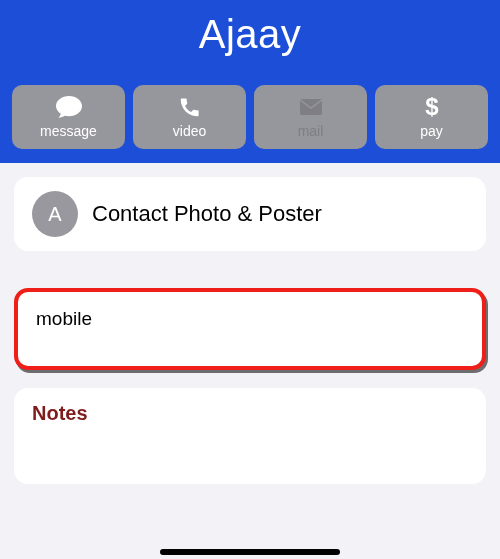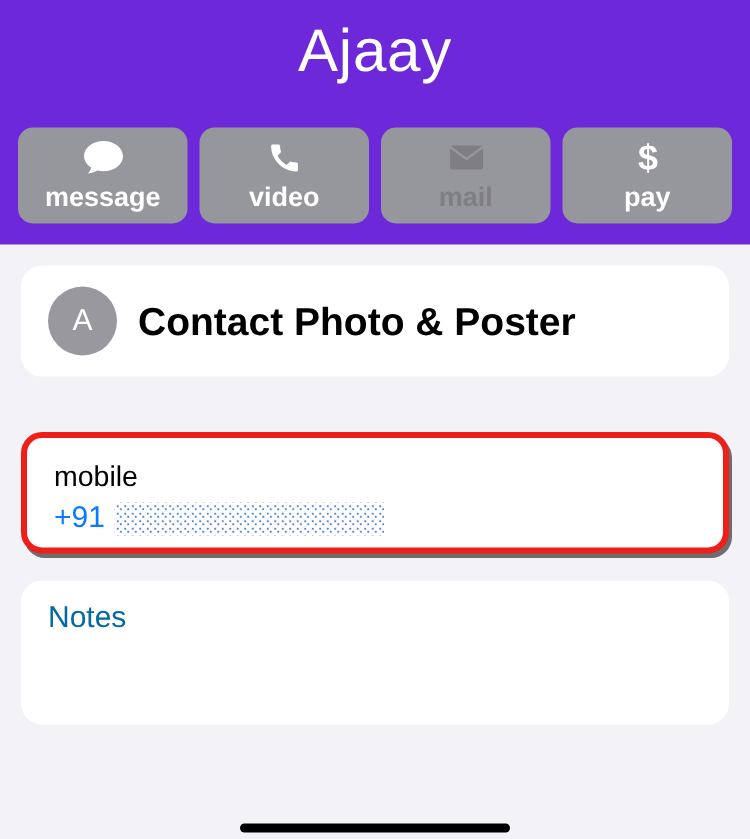--- a/index.html
+++ b/index.html
@@ -3,21 +3,21 @@
 <meta charset="utf-8">
 <style>
   * { box-sizing: border-box; margin: 0; padding: 0; }
   html, body { width: 500px; height: 559px; overflow: hidden; }
   body {
     font-family: -apple-system, "Helvetica Neue", Arial, sans-serif;
     background: #f2f2f7;
     position: relative;
   }
   .header {
-    background: #6d28d9;
+    background: #1d4ed8;
     padding-top: 12px;
     padding-bottom: 14px;
     padding-left: 12px;
     padding-right: 12px;
   }
   .contact-name {
     text-align: center;
     color: #ffffff;
     font-size: 40px;
     font-weight: 400;
@@ -36,58 +36,58 @@
     display: flex;
     flex-direction: column;
     align-items: center;
     justify-content: center;
     color: #ffffff;
     cursor: pointer;
     gap: 4px;
   }
   .action-btn.disabled { color: #7e7e84; }
   .action-btn .icon { height: 24px; display:flex; align-items:center; justify-content:center; }
-  .action-btn .lbl { font-size: 18px; font-weight: 700; }
+  .action-btn .lbl { font-size: 14px; font-weight: 400; }
   .content { padding: 14px; }
   .card {
     background: #ffffff;
     border-radius: 14px;
     padding: 14px 18px;
     margin-bottom: 18px;
   }
   .poster-row { display:flex; align-items:center; gap:14px; }
   .avatar-circle {
     width: 46px; height: 46px; border-radius: 50%;
     background: #98989e;
     color: #ffffff;
     display:flex; align-items:center; justify-content:center;
     font-size: 20px; font-weight: 500;
   }
-  .poster-title { font-size: 26px; font-weight: 700; color:#000; }
+  .poster-title { font-size: 22px; font-weight: 400; color:#000; }
   .phone-card {
     position: relative;
-    padding: 16px 18px 8px 18px;
+    padding: 16px 18px 32px 18px;
     border: 4px solid #ef1e18;
     border-radius: 14px;
     box-shadow: 2px 3px 0 0 rgba(0,0,0,0.55);
     margin-top: 37px;
   }
   .phone-label { font-size: 19px; color:#000; margin-bottom:4px; }
   .phone-line { display:flex; align-items:center; gap:6px; }
   .phone-prefix { color:#0a7aff; font-size:20px; font-weight:400; }
   .redact {
     width: 180px; height: 22px;
     background:
       radial-gradient(circle, #2f6fe0 18%, transparent 20%) 0 0/5px 5px,
       radial-gradient(circle, #2f6fe0 18%, transparent 20%) 2px 2px/5px 5px;
     opacity: 0.85;
     filter: blur(0.4px);
   }
   .notes-card { min-height: 96px; }
-  .notes-title { font-size: 20px; font-weight:400; color:#0369a1; }
+  .notes-title { font-size: 20px; font-weight:700; color:#7f1d1d; }
   .home-indicator {
     position:absolute; bottom:4px; left:50%; transform:translateX(-50%);
     width: 180px; height:6px; background:#000; border-radius:3px;
   }
 </style>
 </head>
 <body>
 
 <div class="header">
   <div class="contact-name">Ajaay</div>
@@ -136,24 +136,20 @@
 
 <div class="content">
 
   <div class="card poster-row">
     <div class="avatar-circle">A</div>
     <div class="poster-title">Contact Photo &amp; Poster</div>
   </div>
 
   <div class="card phone-card">
     <div class="phone-label">mobile</div>
-    <div class="phone-line">
-      <span class="phone-prefix">+91</span>
-      <span class="redact"></span>
-    </div>
   </div>
 
   <div class="card notes-card">
     <div class="notes-title">Notes</div>
   </div>
 
 </div>
 
 <div class="home-indicator"></div>
 

